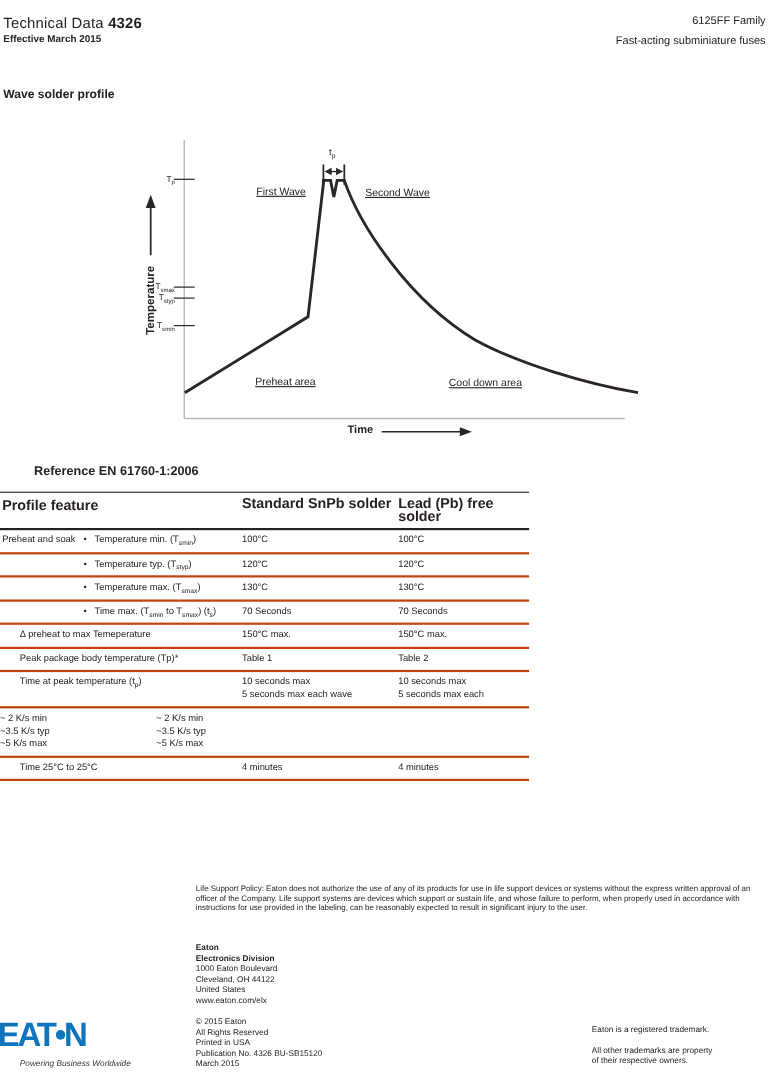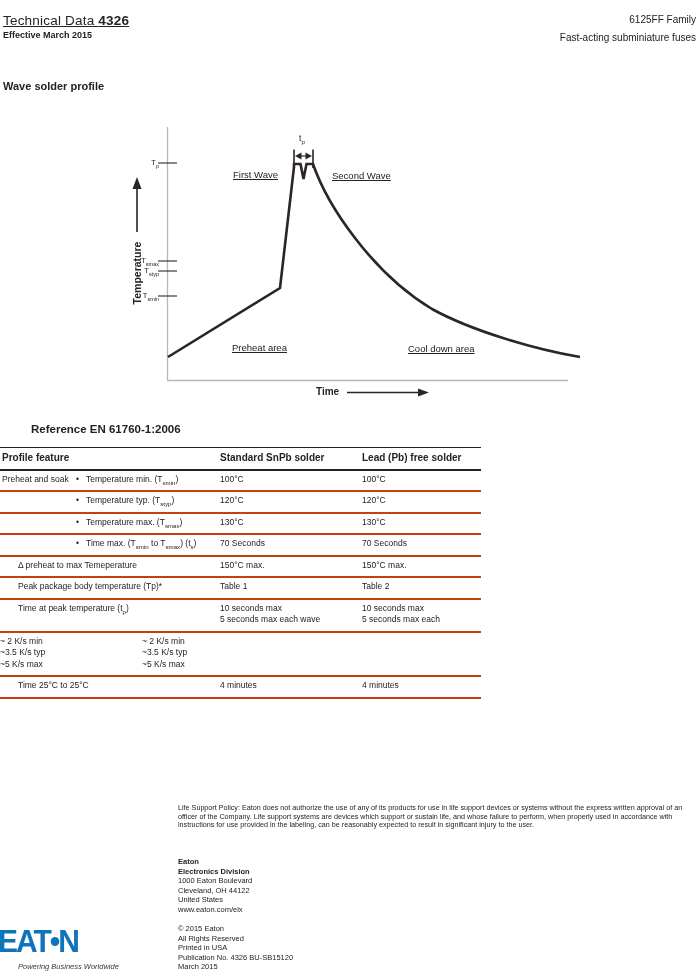--- a/index.html
+++ b/index.html
@@ -5,42 +5,42 @@
   html,body { margin:0; padding:0; background:#e8e8e8; }
   .page {
     position:relative; width:700px; height:980px; background:#ffffff;
     font-family:"Liberation Sans", sans-serif; color:#272220; overflow:hidden;
     margin:0 auto;
   }
   sub { font-size:0.72em; line-height:0; }
 
   
   .hdr-left { position:absolute; left:3px; top:13px; }
-  .hdr-title { font-size:13.5px; letter-spacing:0.2px;text-decoration:underline; }
+  .hdr-title { font-size:13.5px; letter-spacing:0.2px; }
   .hdr-title .num { font-weight:700; }
   .hdr-eff { font-size:9px; font-weight:700; margin-top:2px; }
   .hdr-right { position:absolute; right:4px; top:11px; text-align:right; font-size:10px; line-height:18px; }
 
   .section-title { position:absolute; left:3px; top:80px; font-size:11px; font-weight:700; }
 
   
   .chart-svg { position:absolute; left:0; top:120px; width:700px; height:290px; }
   .cl { position:absolute; font-size:9.5px; white-space:nowrap;text-decoration:underline; }
   .cl-ylab { position:absolute; left:101px; top:267px; width:72px; text-align:center;
              font-size:10.5px; font-weight:700; transform:rotate(-90deg); white-space:nowrap; }
   .cl-xlab { position:absolute; left:316px; top:386px; font-size:10px; font-weight:700; }
   .tick-lab { position:absolute; right:541px; font-size:7.5px; white-space:nowrap; text-align:right; }
   .tick-lab sub { font-size:5.5px; }
   .cl-tp { position:absolute; left:293px; top:133px; width:18px; text-align:center; font-size:8.5px; }
 
   
   .ref-title { position:absolute; left:3px; top:423px; font-size:11.5px; font-weight:700;padding-left:28px; }
   .tbl { position:absolute; left:0; top:447px; width:481px; font-size:8.5px; }
   .tbl-head { display:flex; border-top:1.2px solid #272220; border-bottom:2.6px solid #272220;
-              font-weight:700; font-size:10px; padding:4px 0 5px 0; }
+              font-weight:700; font-size:13px; padding:4px 0 5px 0; }
   .row { display:flex; border-bottom:2px solid #c2410c; padding:3px 0 5px 0; }
   .cg { width:76px; flex:none; padding-left:2px; box-sizing:border-box; }
   .cf { width:144px; flex:none; }
   .cfull { width:220px; flex:none; padding-left:18px; box-sizing:border-box; }
   .c2 { width:142px; flex:none; white-space:pre-line; line-height:11.5px; }
   .c3 { width:119px; flex:none; white-space:pre-line; line-height:11.5px; }
   .hc1 { width:220px; flex:none; padding-left:2px; box-sizing:border-box; }
   .bullet { display:inline-block; width:10px; }
 
   
@@ -191,19 +191,25 @@
   </div>
 
   <div class="copy">
     <div>© 2015 Eaton</div>
     <div>All Rights Reserved</div>
     <div>Printed in USA</div>
     <div>Publication No. 4326 BU-SB15120</div>
     <div>March 2015</div>
   </div>
 
+  <div class="tm">
+    <div>Eaton is a registered trademark.</div>
+    <div class="gap"></div>
+    <div class="two">All other trademarks are property
+of their respective owners.</div>
+  </div>
 
   <div class="logo">
     <div class="logo-text" id="logo-text" style="color: rgb(14, 116, 188);">EAT•N</div>
   </div>
   <div class="logo-tag">Powering Business Worldwide</div>
 
 </div>
 
 </body></html>

